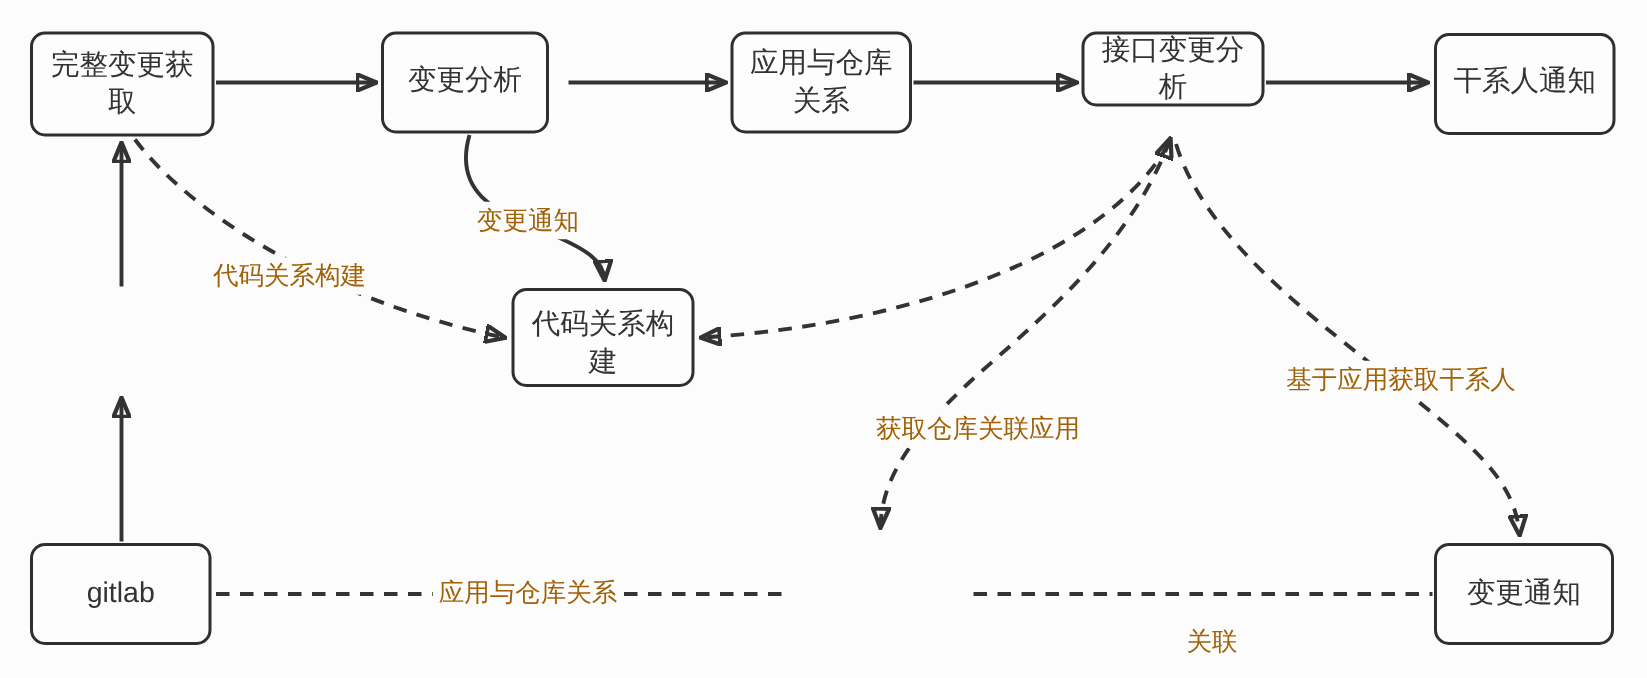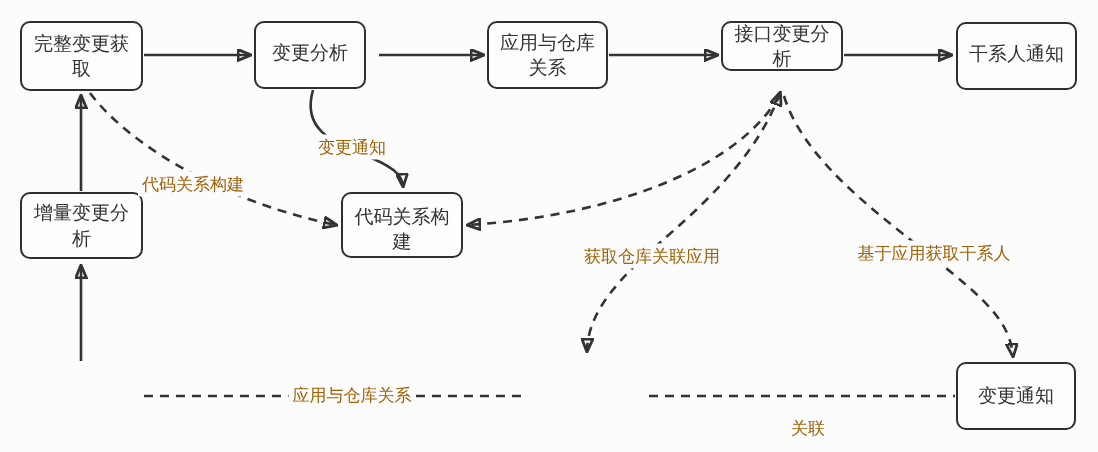--- a/index.html
+++ b/index.html
@@ -99,40 +99,40 @@
   </div>
 
   <div class="node" style="left:721px; top:21px; width:122px; height:50px;">
     <span>接口变更分析</span>
   </div>
 
   <div class="node" style="left:956px; top:22px; width:121px; height:68px;font-family:Liberation Mono, monospace;">
     <span>干系人通知</span>
   </div>
 
-  <div class="node" style="left:20px; top:192px; width:123px; height:67px;">
-    <span>增量变更分析</span>
-  </div>
 
   <div class="node" style="left:341px; top:192px; width:122px; height:66px;align-items:flex-end;">
     <span>代码关系构建</span>
   </div>
 
+  <div class="node" style="left:20px; top:362px; width:121px; height:68px;">
+    <span>gitlab</span>
+  </div>
 
 
   <div class="node" style="left:956px; top:362px; width:120px; height:68px;">
     <span>变更通知</span>
   </div>
 
   <div class="edge-label" style="left:352px; top:147px;">变更通知</div>
 
   <div class="edge-label" style="left:193px; top:184px;">代码关系构建</div>
 
 
   <div class="edge-label" style="left:352px; top:395px;">应用与仓库关系</div>
 
-  <div class="edge-label" style="left:652px; top:256px;">获取仓库关联应用</div>
+  <div class="edge-label" style="left:652px; top:286px;">获取仓库关联应用</div>
 
   <div class="edge-label" style="left:934px; top:253px;">基于应用获取干系人</div>
 
   <div class="edge-label" style="left:808px; top:396px;margin-top:32px;">关联</div>
 
 </div>
 
 </body></html>

